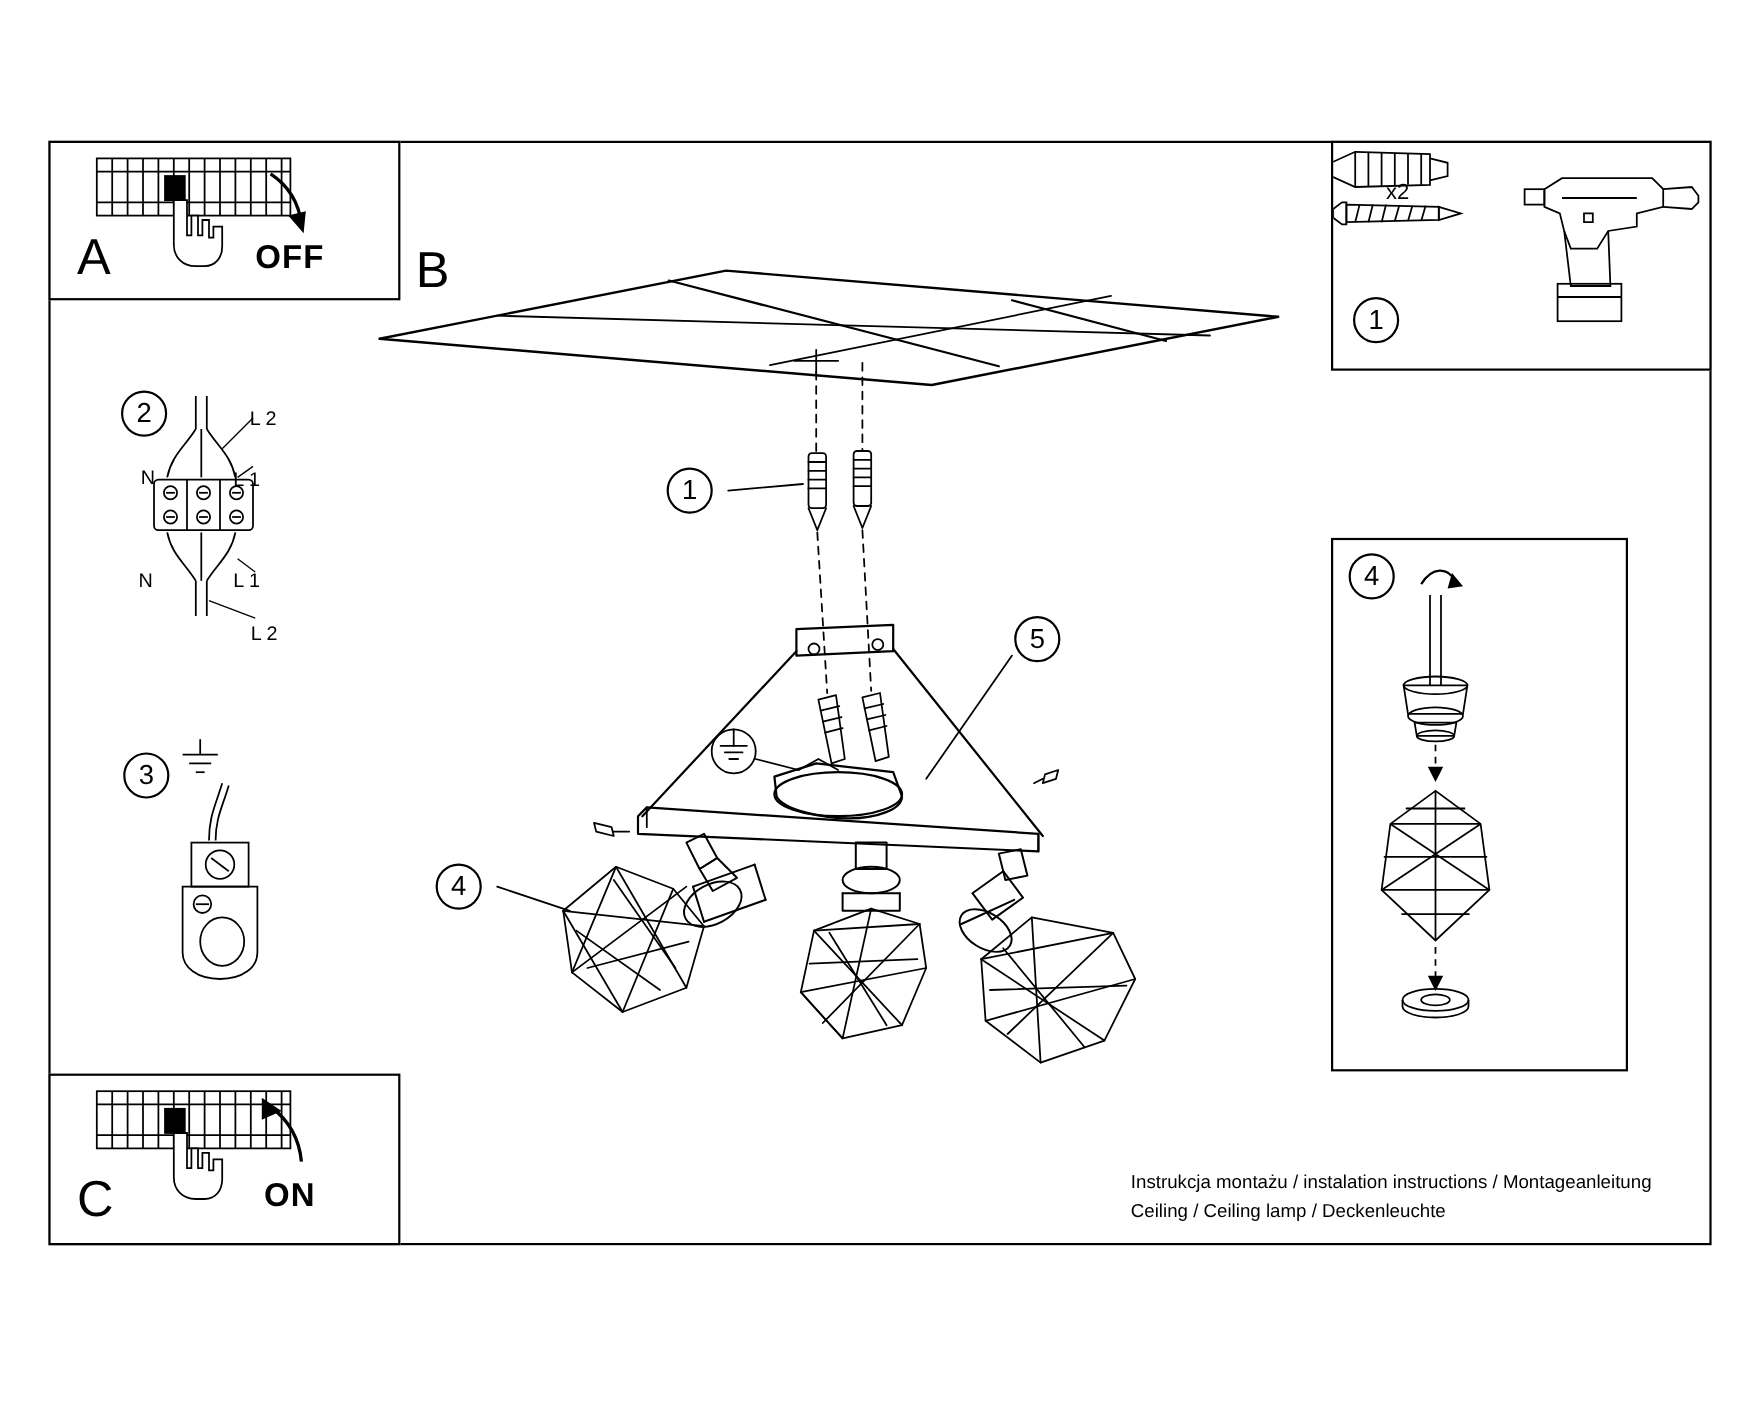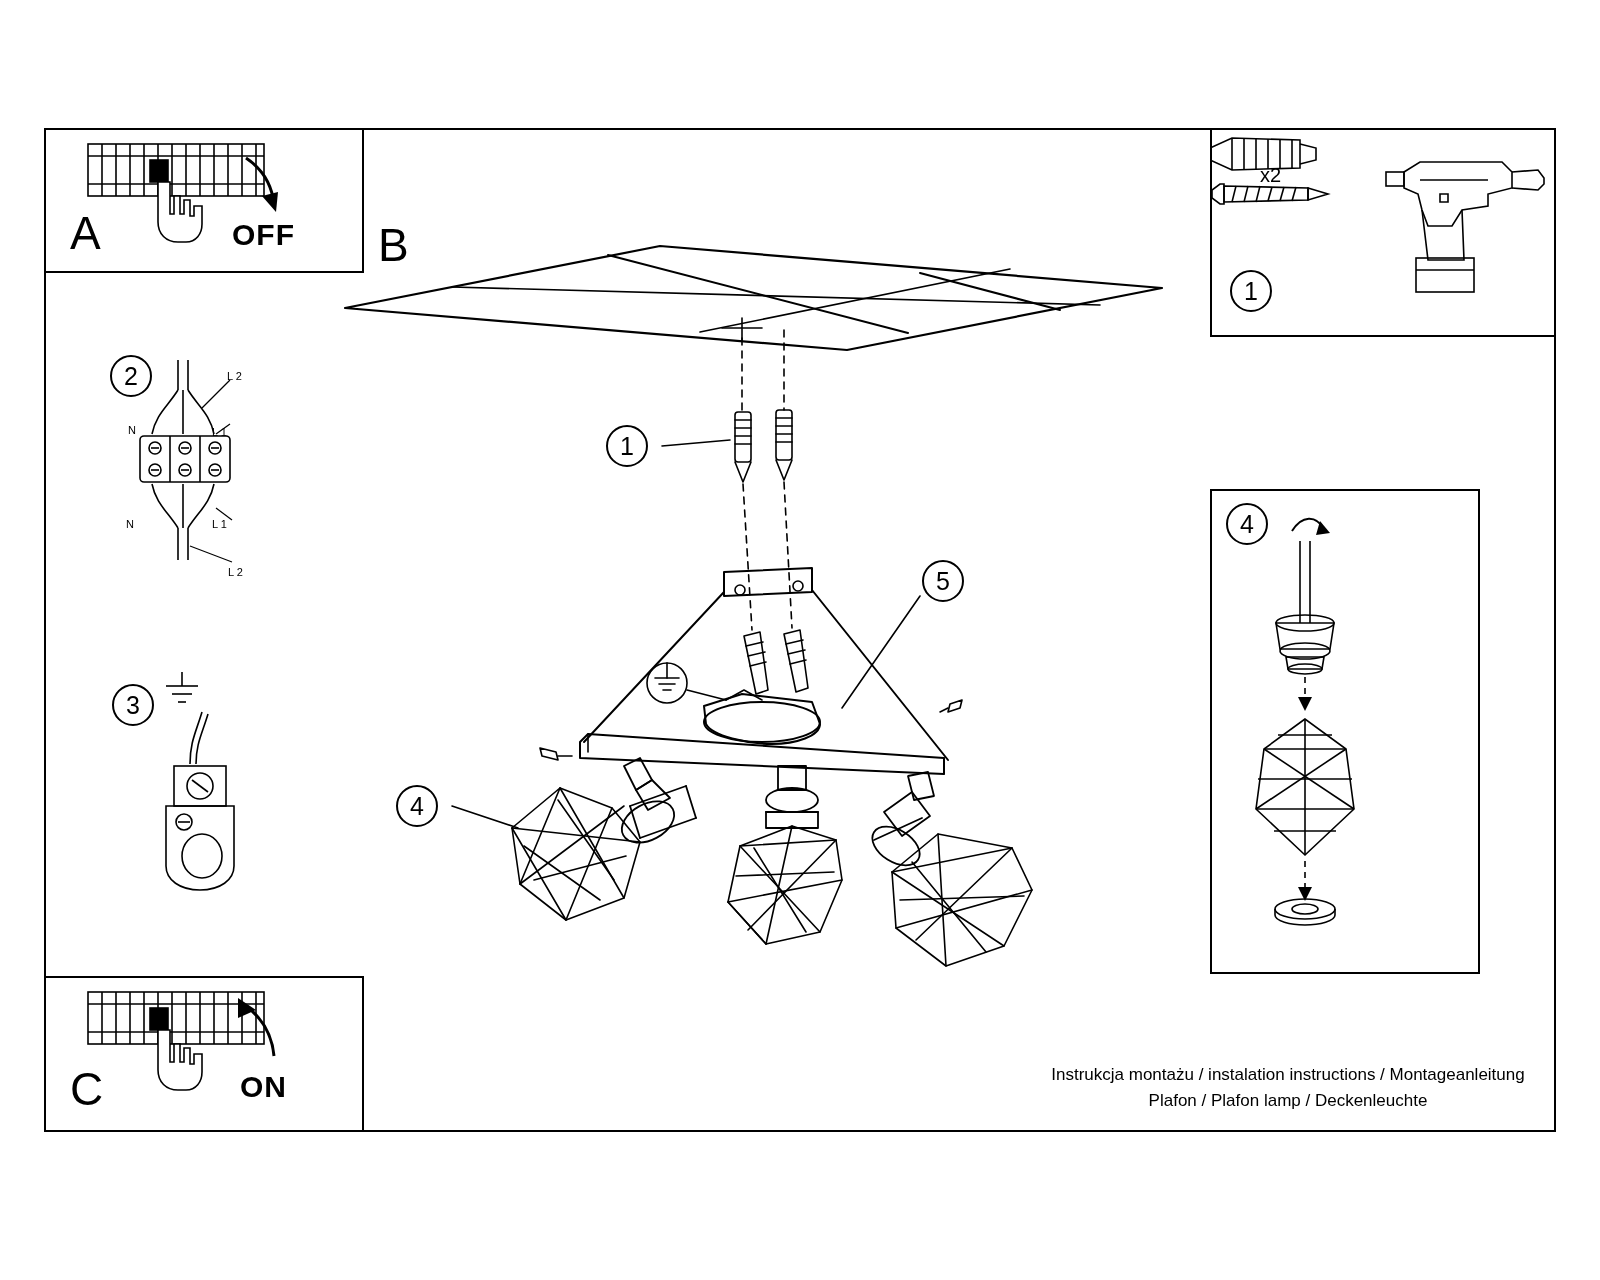--- a/index.html
+++ b/index.html
@@ -90,31 +90,31 @@
     border-radius: 50%;
     box-sizing: border-box;
     font-size: 25px;
     line-height: 38px;
     text-align: center;
     background: #fff;
     z-index: 6;
   }
   .tiny-label {
     position: absolute;
-    font-size: 11px;
+    font-size: 18px;
     font-family: "Liberation Sans", sans-serif;
   }
   #caption {
     position: absolute;
     left: 1028px;
     top: 1062px;
     width: 520px;
     font-size: 17px;
     line-height: 1.55;
-    text-align: center;
+    text-align: left;
   }
   svg { display: block; }
   .svg-abs { position: absolute; left: 0; top: 0; }
 </style>
 </head>
 <body>
 
 <div id="sheet">
 
   <div class="frame" id="main-frame"></div>
@@ -487,16 +487,16 @@
       <line x1="42" y1="110" x2="58" y2="122"></line>
       <path d="M16,136 L84,136 L84,196 C84,210 70,220 50,220 C30,220 16,210 16,196 Z"></path>
       <circle cx="34" cy="152" r="8"></circle>
       <line x1="28" y1="152" x2="40" y2="152"></line>
       <ellipse cx="52" cy="186" rx="20" ry="22"></ellipse>
     </g>
   </svg>
 
   <div id="caption">
     <div>Instrukcja montażu / instalation instructions / Montageanleitung</div>
-    <div>Plafon / Plafon lamp / Deckenleuchte</div>
+    <div>Ceiling / Ceiling lamp / Deckenleuchte</div>
   </div>
 
 </div>
 
 </body></html>

